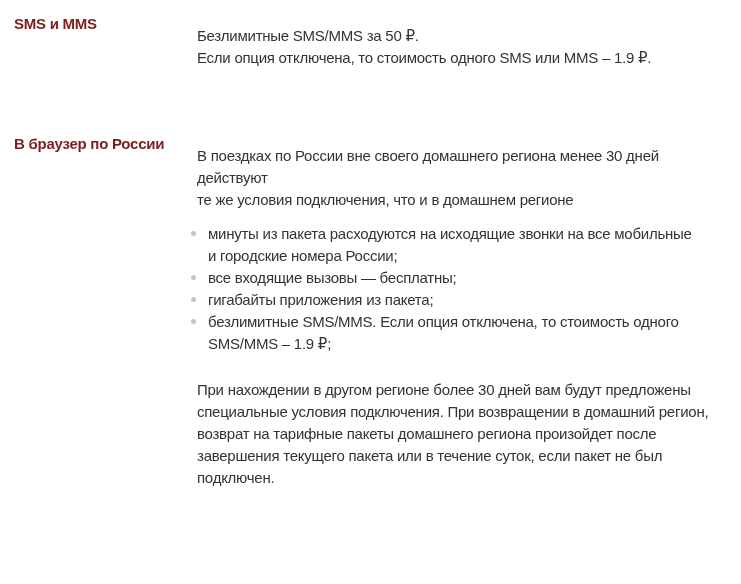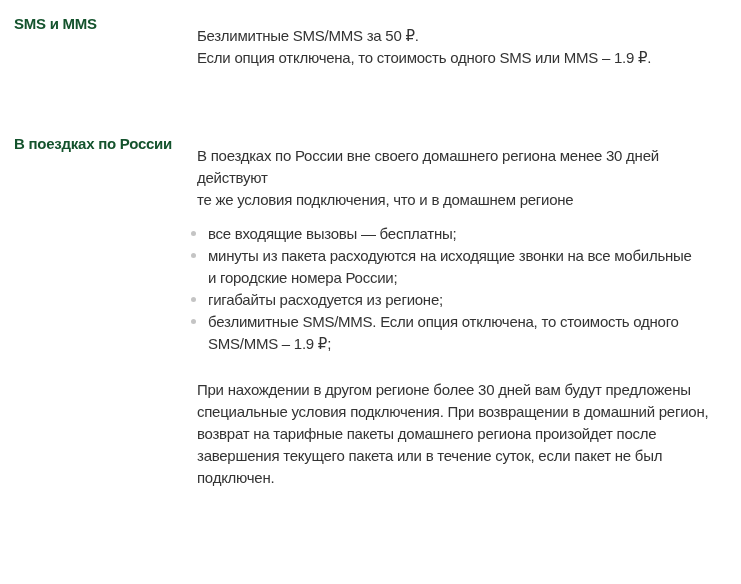--- a/index.html
+++ b/index.html
@@ -27,21 +27,21 @@
     display: flex;
     align-items: flex-start;
   }
   .section + .section {
     margin-top: 52px;
   }
   .label-col {
     flex: 0 0 171px;
     width: 171px;
     font-weight: bold;
-    color: #14532d;
+    color: #7f1d1d;
   }
   .content-col {
     flex: 0 0 552px;
     width: 552px;
   }
   .block {
     margin: 12px;
   }
   .block.gap {
     margin-top: 24px;
@@ -71,26 +71,26 @@
 
 <main class="page">
   <div>
       <section class="section">
         <div class="label-col">SMS и MMS</div>
         <div class="content-col">
           <p class="block">Безлимитные SMS/MMS за 50 ₽.<br>Если опция отключена, то стоимость одного SMS или MMS – 1.9 ₽.</p>
         </div>
       </section>
       <section class="section">
-        <div class="label-col">В поездках по России</div>
+        <div class="label-col">В браузер по России</div>
         <div class="content-col">
           <p class="block">В поездках по России вне своего домашнего региона менее 30 дней действуют<br>те же условия подключения, что и в домашнем регионе</p>
           <ul class="bullets block">
+            <li>минуты из пакета расходуются на исходящие звонки на все мобильные<br>и городские номера России;</li>
             <li>все входящие вызовы — бесплатны;</li>
-            <li>минуты из пакета расходуются на исходящие звонки на все мобильные<br>и городские номера России;</li>
-            <li>гигабайты расходуется из регионе;</li>
+            <li>гигабайты приложения из пакета;</li>
             <li>безлимитные SMS/MMS. Если опция отключена, то стоимость одного<br>SMS/MMS – 1.9 ₽;</li>
           </ul>
           <p class="block gap">При нахождении в другом регионе более 30 дней вам будут предложены<br>специальные условия подключения. При возвращении в домашний регион,<br>возврат на тарифные пакеты домашнего региона произойдет после<br>завершения текущего пакета или в течение суток, если пакет не был<br>подключен.</p>
         </div>
       </section>
     </div>
 </main>
 
 </body></html>

